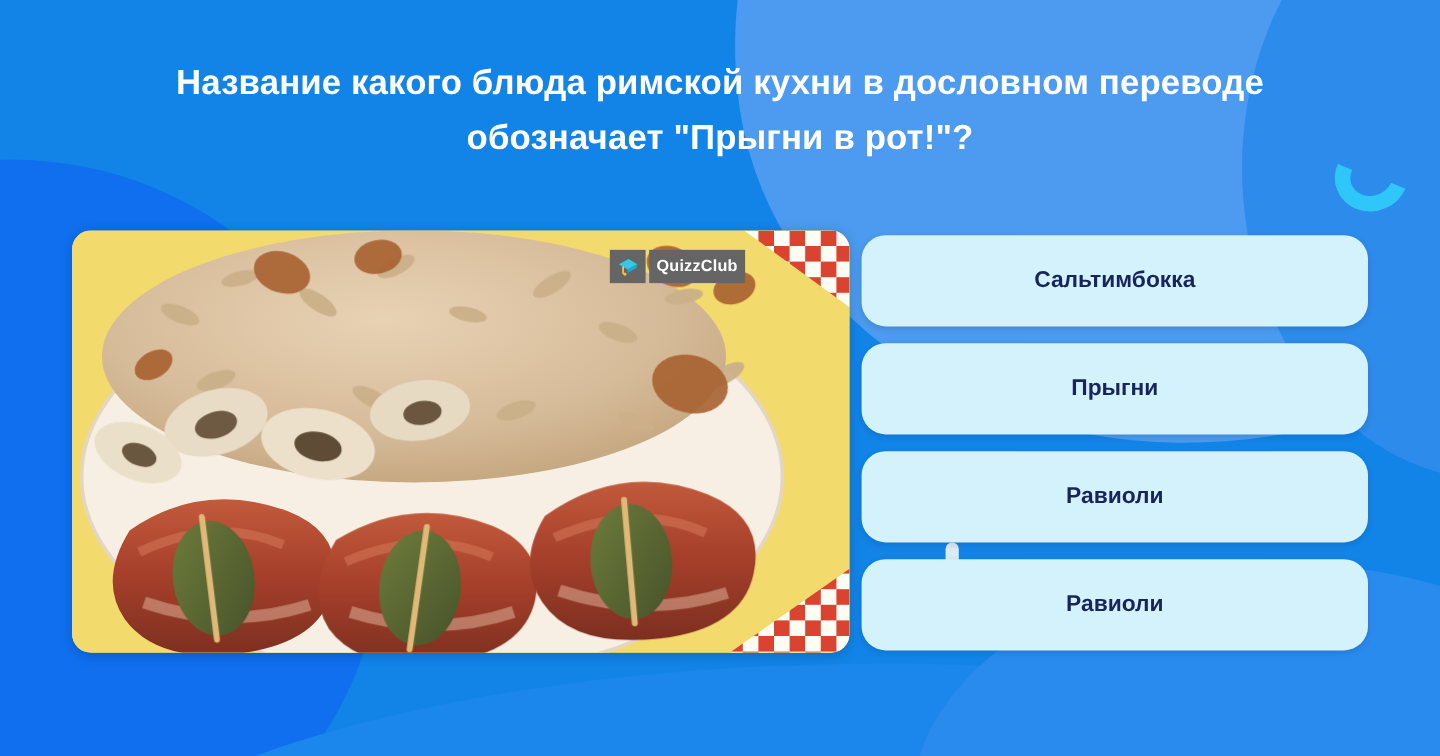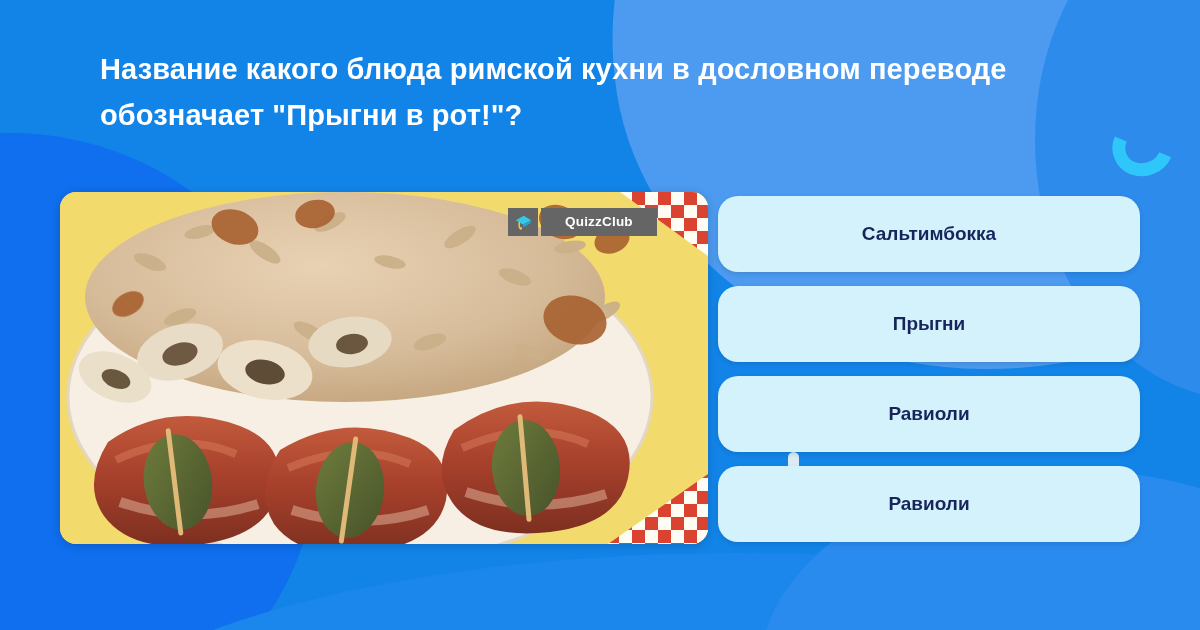--- a/index.html
+++ b/index.html
@@ -72,20 +72,21 @@
     border-right-color:transparent;
     border-radius:50%;
     transform:rotate(-22deg);
   }
 
   
   .question {
     position:absolute;
     left:100px; top:46px;
     width:1000px;
+    text-align:center;
     color:#ffffff;
     font-size:29px;
     font-weight:bold;
     line-height:46px;
     letter-spacing:0.1px;
   }
 
   
   .photo-card {
     position:absolute;
@@ -112,21 +113,21 @@
     background:#656565;
     display:flex; align-items:center; justify-content:center;
     margin-right:3px;
   }
   .badge-text {
     background:#656565;
     color:#ffffff;
     font-size:13.5px;
     font-weight:bold;
     line-height:28px;
-    padding:0 24px;
+    padding:0 6px;
     letter-spacing:0.2px;
     white-space:nowrap;
   }
 
   
   .answers {
     position:absolute;
     left:718px; top:196px;
     width:422px;
   }

